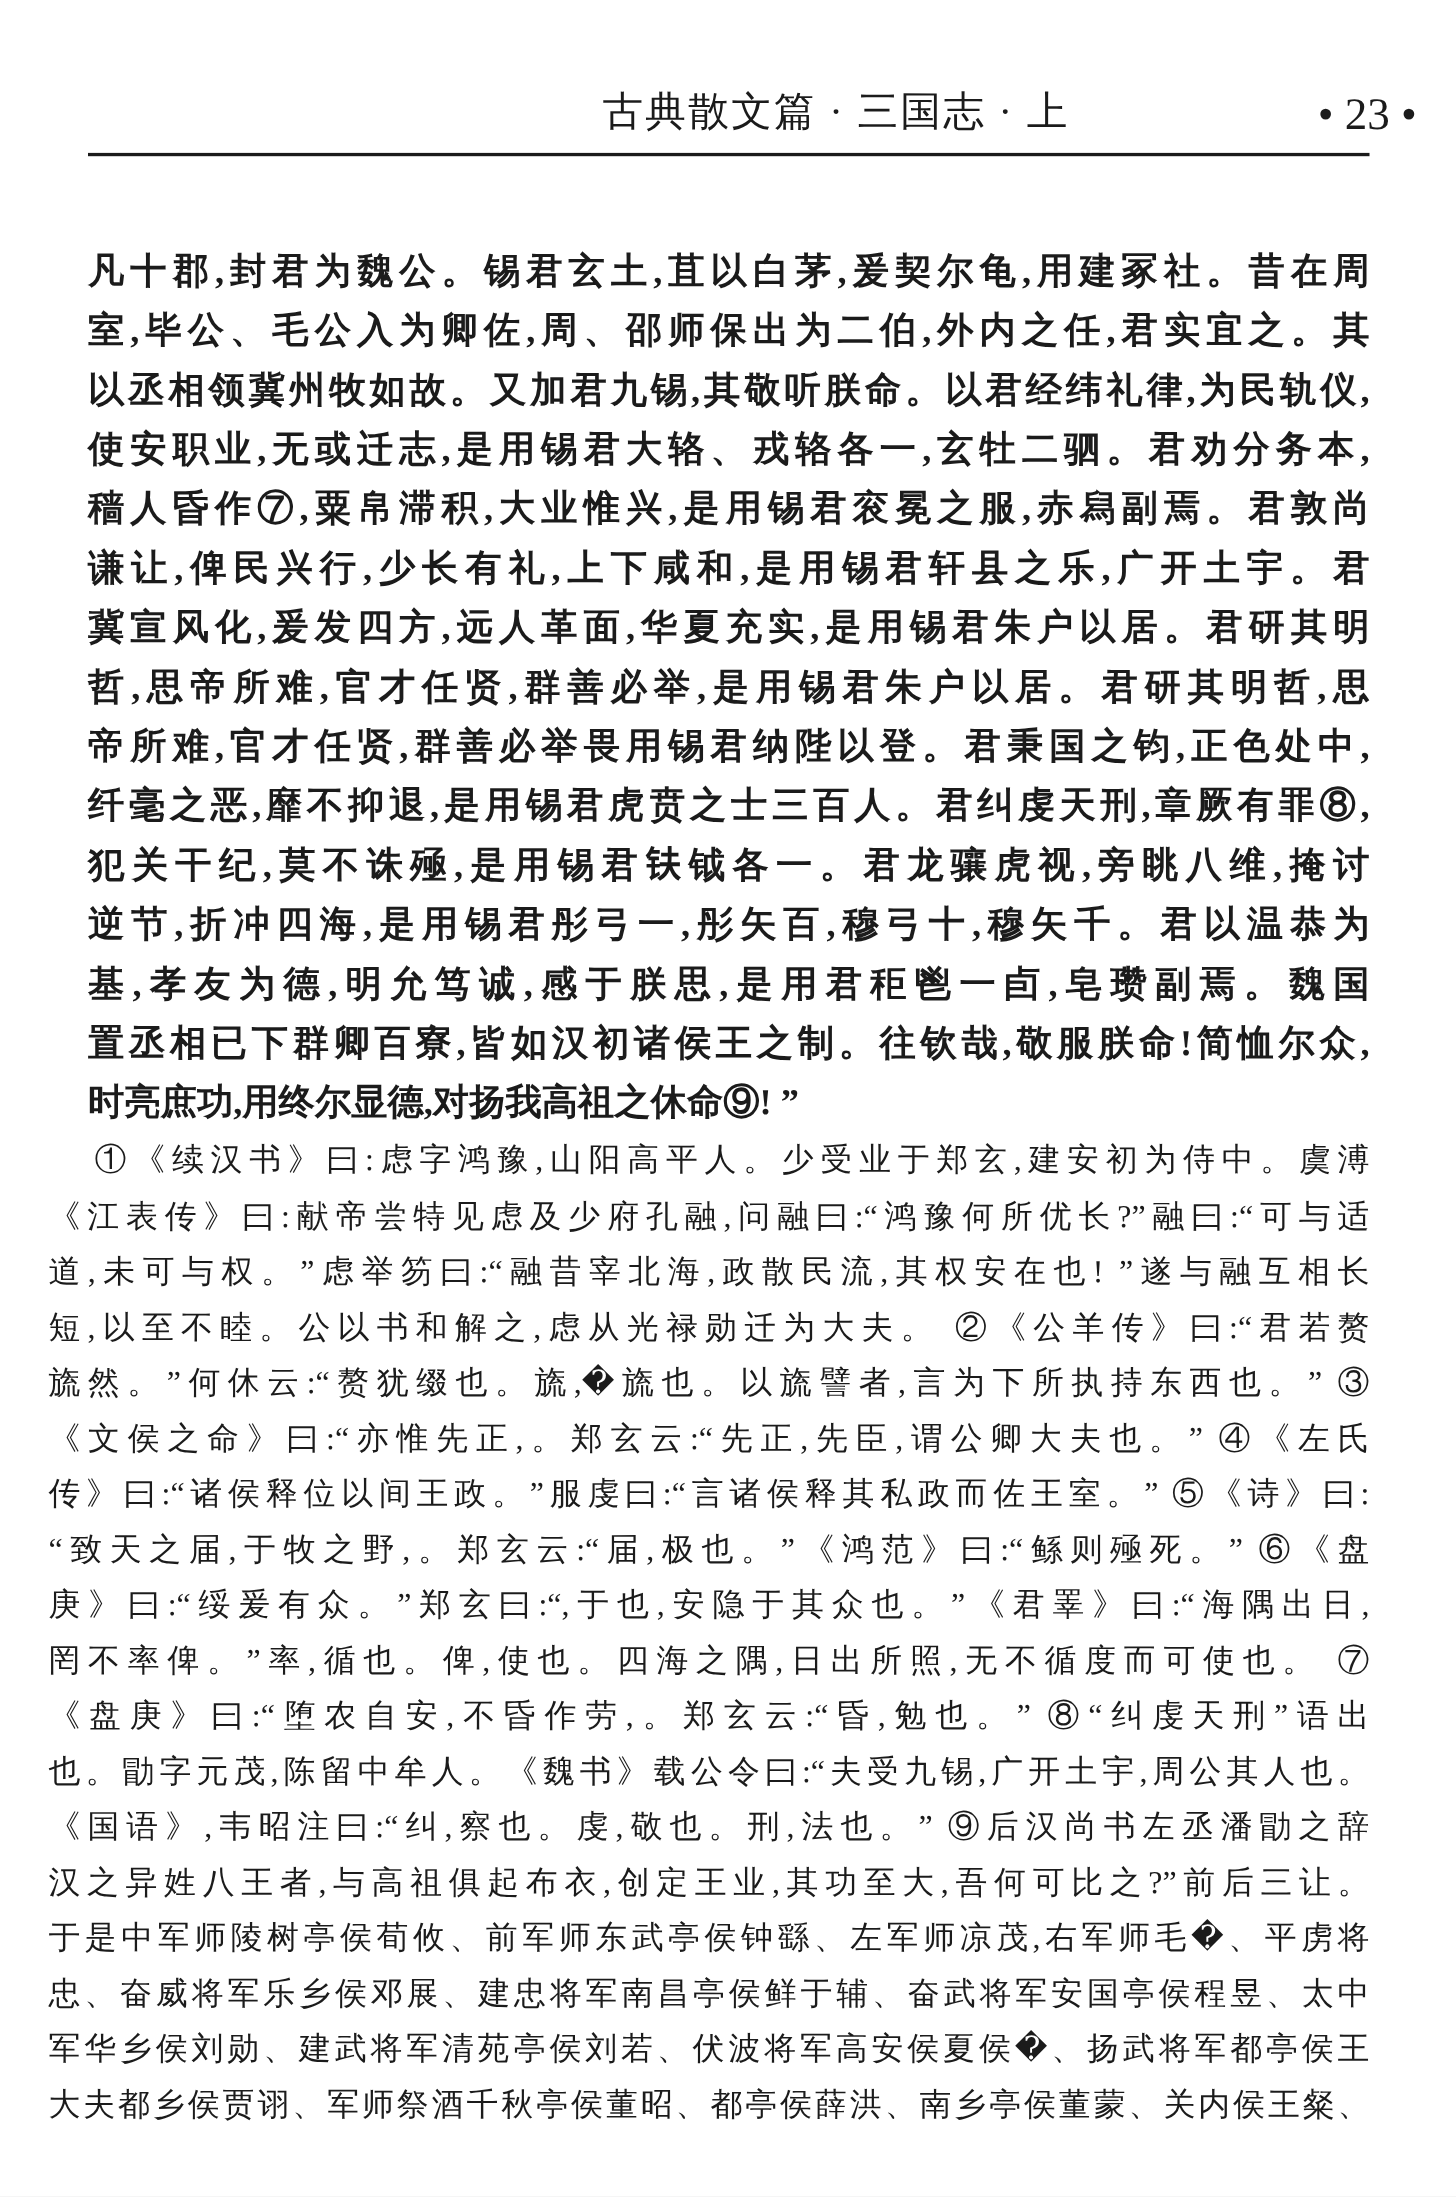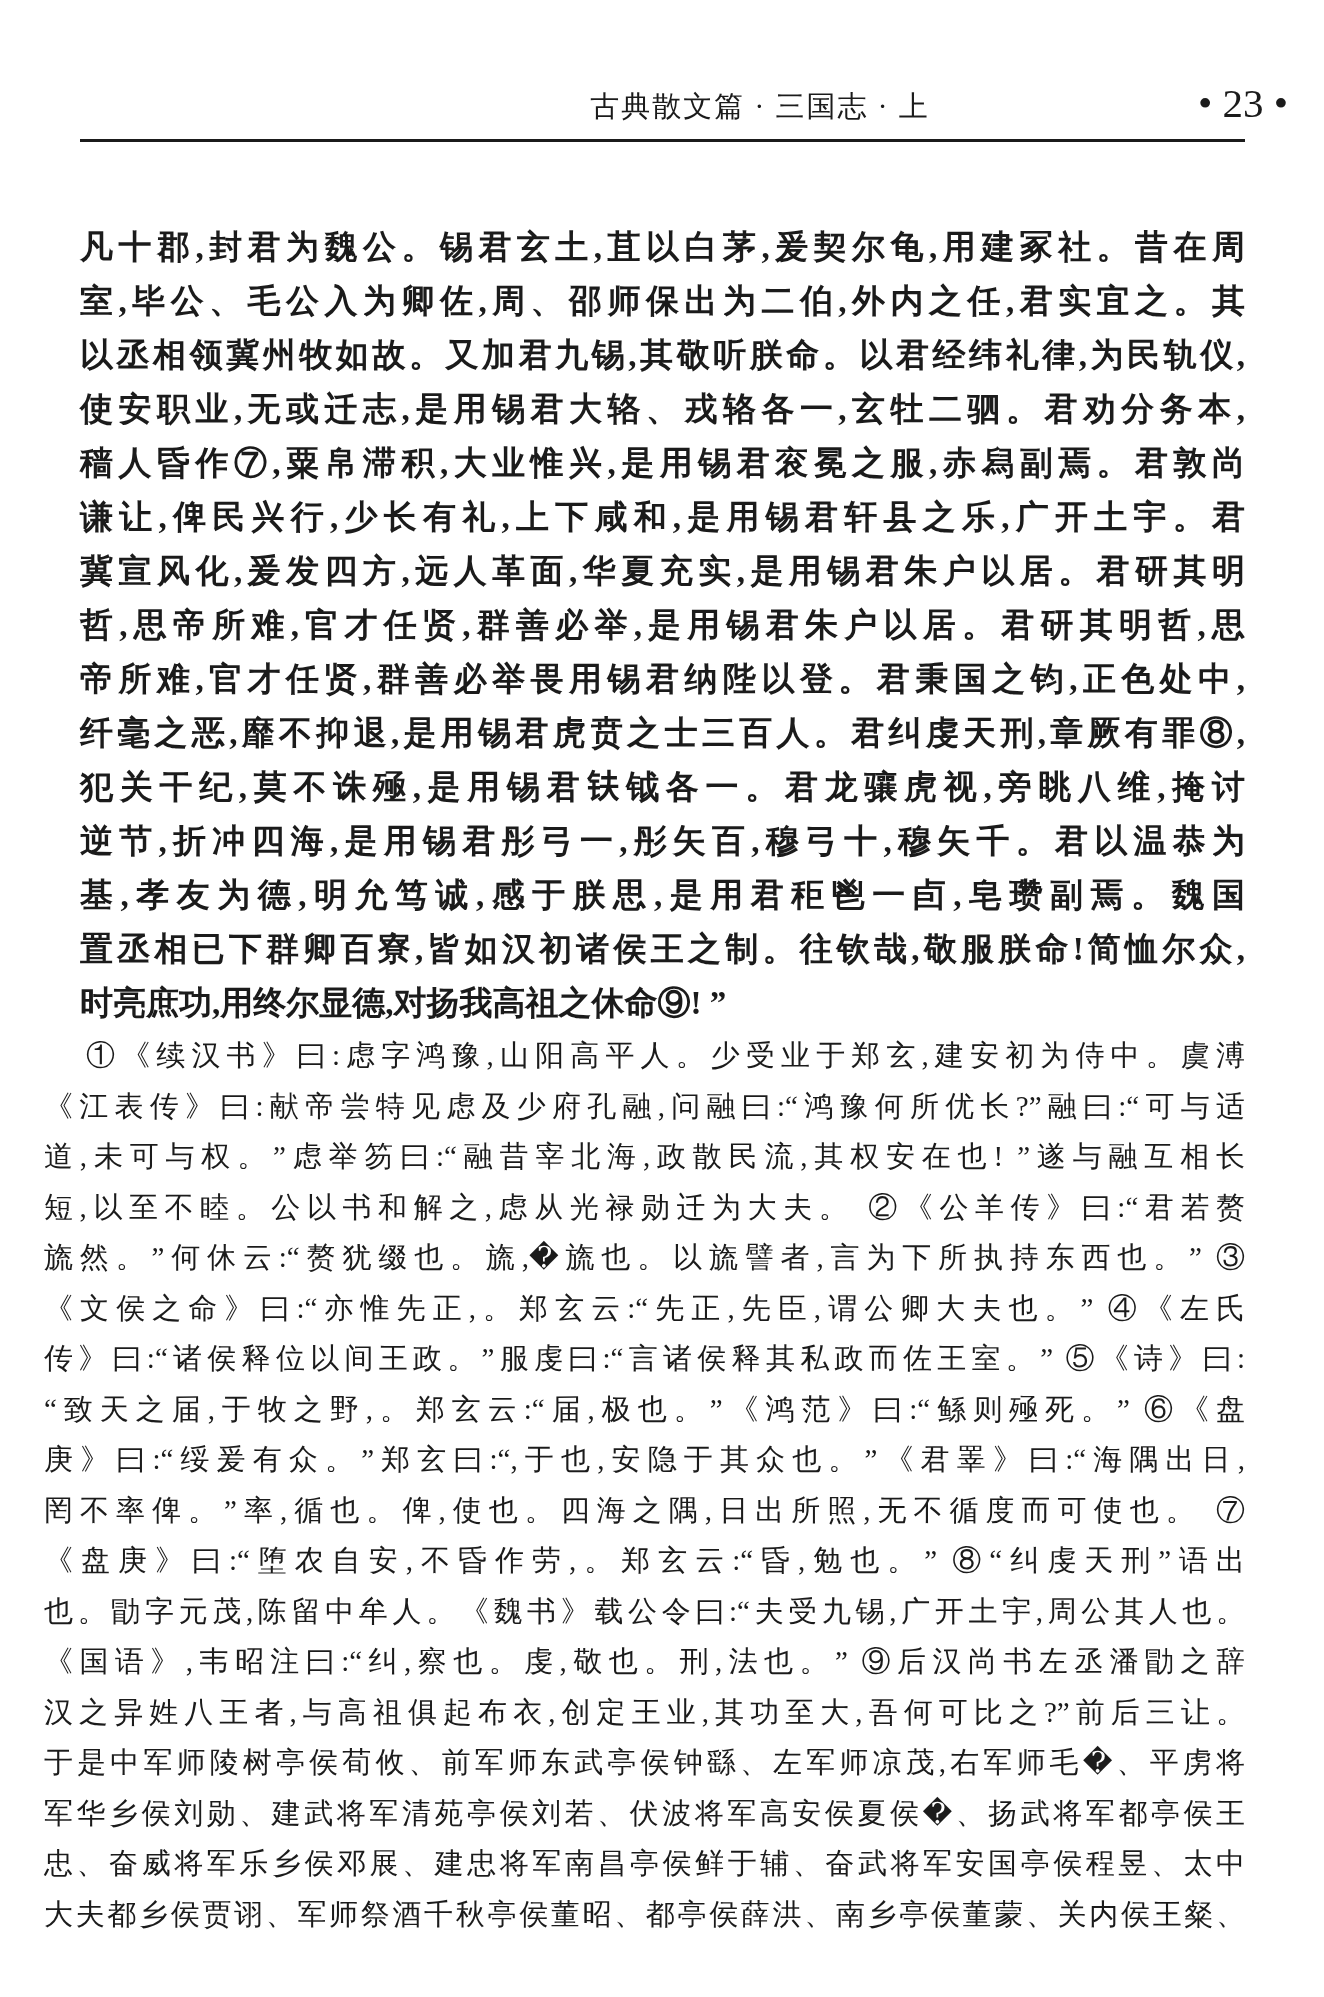--- a/index.html
+++ b/index.html
@@ -18,21 +18,21 @@
     position: relative;
     height: 139px;
     margin: 0 79px 0 80px;
     border-bottom: 3px solid #1b1b1b;
   }
   .running-title {
     position: absolute;
     left: 680px;
     bottom: 12px;
     transform: translateX(-50%);
-    font-size: 29px;
+    font-size: 37px;
     white-space: nowrap;
     letter-spacing: 2px;
   }
   .page-number {
     position: absolute;
     left: 1163px;
     bottom: 12px;
     transform: translateX(-50%);
     font-size: 41px;
     white-space: nowrap;
@@ -98,17 +98,17 @@
       <div class="line">《文侯之命》曰:“亦惟先正,。郑玄云:“先正,先臣,谓公卿大夫也。” ④《左氏</div>
       <div class="line">传》曰:“诸侯释位以间王政。”服虔曰:“言诸侯释其私政而佐王室。” ⑤《诗》曰:</div>
       <div class="line">“致天之届,于牧之野,。郑玄云:“届,极也。”《鸿范》曰:“鲧则殛死。” ⑥《盘</div>
       <div class="line">庚》曰:“绥爰有众。”郑玄曰:“,于也,安隐于其众也。”《君睪》曰:“海隅出日,</div>
       <div class="line">罔不率俾。”率,循也。俾,使也。四海之隅,日出所照,无不循度而可使也。 ⑦</div>
       <div class="line">《盘庚》曰:“堕农自安,不昏作劳,。郑玄云:“昏,勉也。” ⑧“纠虔天刑”语出</div>
       <div class="line">也。勖字元茂,陈留中牟人。《魏书》载公令曰:“夫受九锡,广开土宇,周公其人也。</div>
       <div class="line">《国语》,韦昭注曰:“纠,察也。虔,敬也。刑,法也。” ⑨后汉尚书左丞潘勖之辞</div>
       <div class="line">汉之异姓八王者,与高祖俱起布衣,创定王业,其功至大,吾何可比之?”前后三让。</div>
       <div class="line">于是中军师陵树亭侯荀攸、前军师东武亭侯钟繇、左军师凉茂,右军师毛�、平虏将</div>
+      <div class="line">忠、奋威将军乐乡侯邓展、建忠将军南昌亭侯鲜于辅、奋武将军安国亭侯程昱、太中</div>
       <div class="line">军华乡侯刘勋、建武将军清苑亭侯刘若、伏波将军高安侯夏侯�、扬武将军都亭侯王</div>
-      <div class="line">忠、奋威将军乐乡侯邓展、建忠将军南昌亭侯鲜于辅、奋武将军安国亭侯程昱、太中</div>
       <div class="line">大夫都乡侯贾诩、军师祭酒千秋亭侯董昭、都亭侯薛洪、南乡亭侯董蒙、关内侯王粲、</div>
     </div>
 </div>
 
 </body></html>

